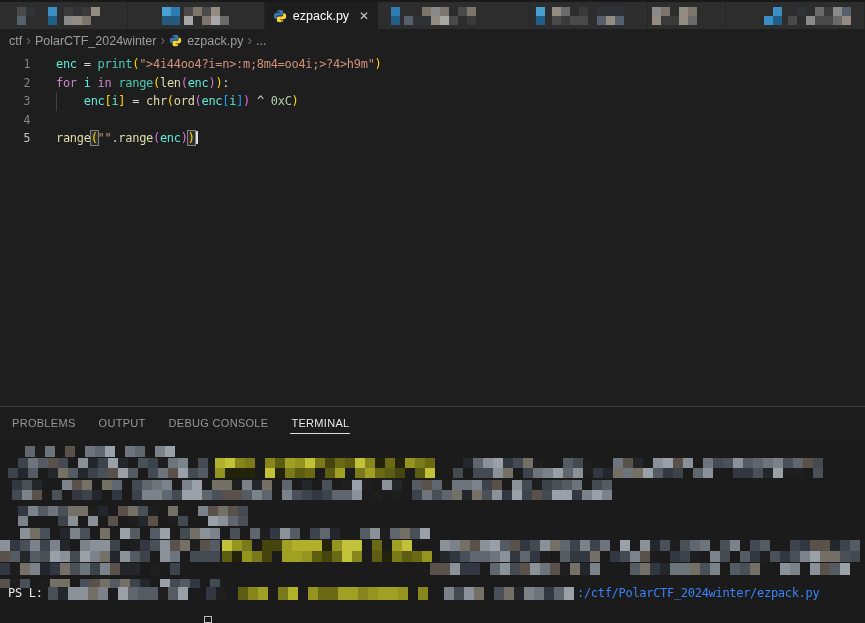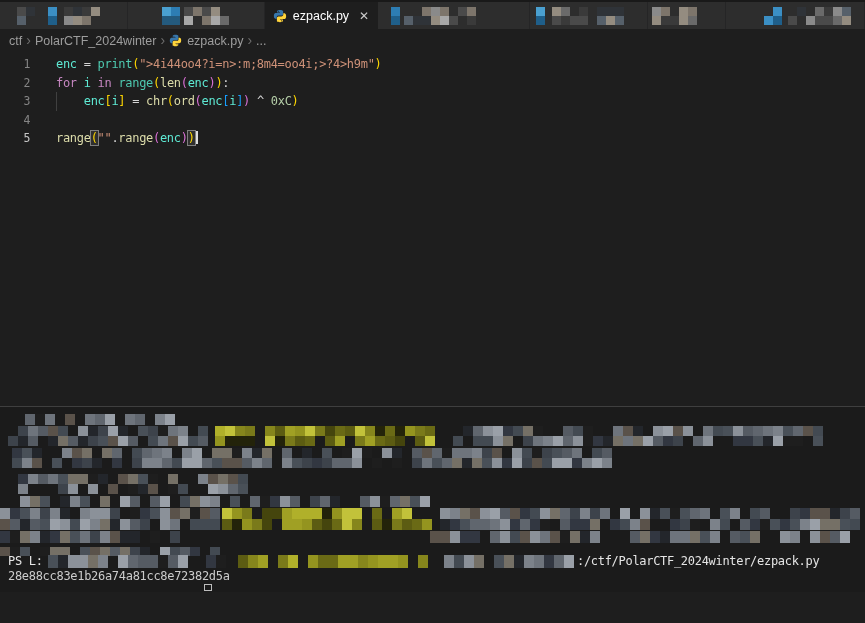--- a/index.html
+++ b/index.html
@@ -45,21 +45,21 @@
     padding:4px 1px; }
   .panel-tab.active { color:#e7e7e7; border-bottom:1px solid #dcdcdc; }
 
   
   .terminal { position:relative; height:185px; background:#1b1b1b; overflow:hidden;
     font-family:"DejaVu Sans Mono","Liberation Mono",monospace; font-size:12px; color:#cccccc; }
   .mosaic { position:absolute; display:flex; flex-wrap:wrap; align-content:flex-start; overflow:hidden; }
   .mosaic i { display:block; flex:none; }
   .t-abs { position:absolute; white-space:pre; letter-spacing:-0.3px; }
   .prompt-text { left:8px; top:147px; color:#e6e6e6; }
-  .path-text { left:577px; top:147px; color:#e5e5e5; }
+  .path-text { left:577px; top:147px; color:#3b82f6; }
   .hash-text { left:8px; top:162px; color:#cccccc; }
   .term-cursor-box { position:absolute; left:204px; top:177px; width:8px; height:7px;
     border:1px solid #bdbdbd; }
 </style>
 </head>
 <body>
 
 <div class="tabstrip" id="tabstrip">
     <div class="tab" style="width: 128px;">
       <div class="mosaic" style="left: 17px; top: 5px; width: 26px; height: 18px;">
@@ -239,24 +239,29 @@
       <span class="line-num">4</span>
       <span class="code-text"></span>
     </div>
     <div class="code-line">
       <span class="line-num cur">5</span>
       <span class="code-text"><span class="tk-fn">range</span><span class="tk-b1 tk-m">(</span><span class="tk-s">""</span><span class="tk-o">.</span><span class="tk-fn">range</span><span class="tk-b2">(</span><span class="tk-v">enc</span><span class="tk-b2">)</span><span class="tk-b1 tk-m">)</span><span class="cursor"></span></span>
     </div>
   </div>
 
 <div class="panel">
+  <div class="panel-tabs" id="panel-tabs">
+      <span class="panel-tab">PROBLEMS</span>
+      <span class="panel-tab">OUTPUT</span>
+      <span class="panel-tab">DEBUG CONSOLE</span>
+      <span class="panel-tab active">TERMINAL</span>
+    </div>
   <div class="terminal" id="terminal">
     <span class="t-abs prompt-text">PS L:</span>
     <span class="t-abs path-text">:/ctf/PolarCTF_2024winter/ezpack.py</span>
-    <span class="t-abs hash-text">28e88cc83e1b26a74a81cc8e72382d5a</span>
     <span class="term-cursor-box"></span>
   <div class="mosaic" style="left: 25px; top: 7px; width: 153px; height: 11px;">
         <i style="width: 10px; height: 11px; background: rgb(96, 102, 110);"></i>
         <i style="width: 10px; height: 11px; background: rgb(30, 30, 30);"></i>
         <i style="width: 10px; height: 11px; background: rgb(110, 116, 124);"></i>
         <i style="width: 10px; height: 11px; background: transparent;"></i>
         <i style="width: 10px; height: 11px; background: rgb(90, 82, 74);"></i>
         <i style="width: 10px; height: 11px; background: transparent;"></i>
         <i style="width: 10px; height: 11px; background: rgb(110, 116, 124);"></i>
         <i style="width: 10px; height: 11px; background: rgb(96, 102, 110);"></i>

